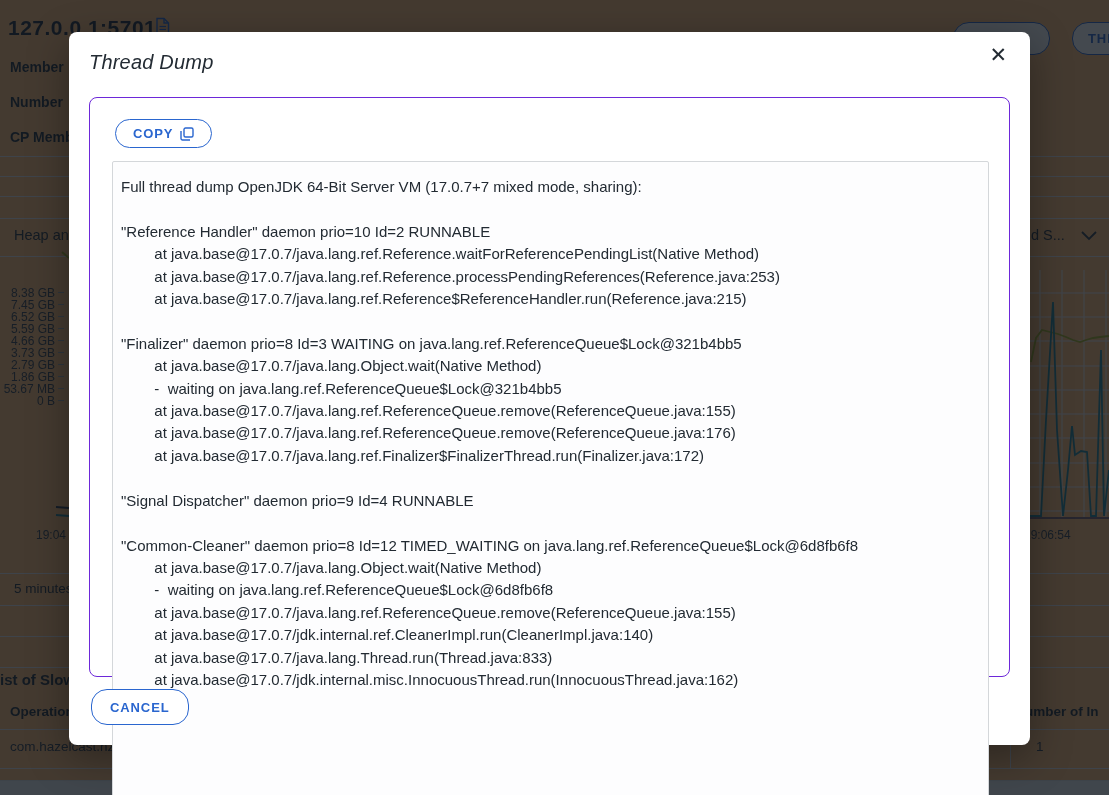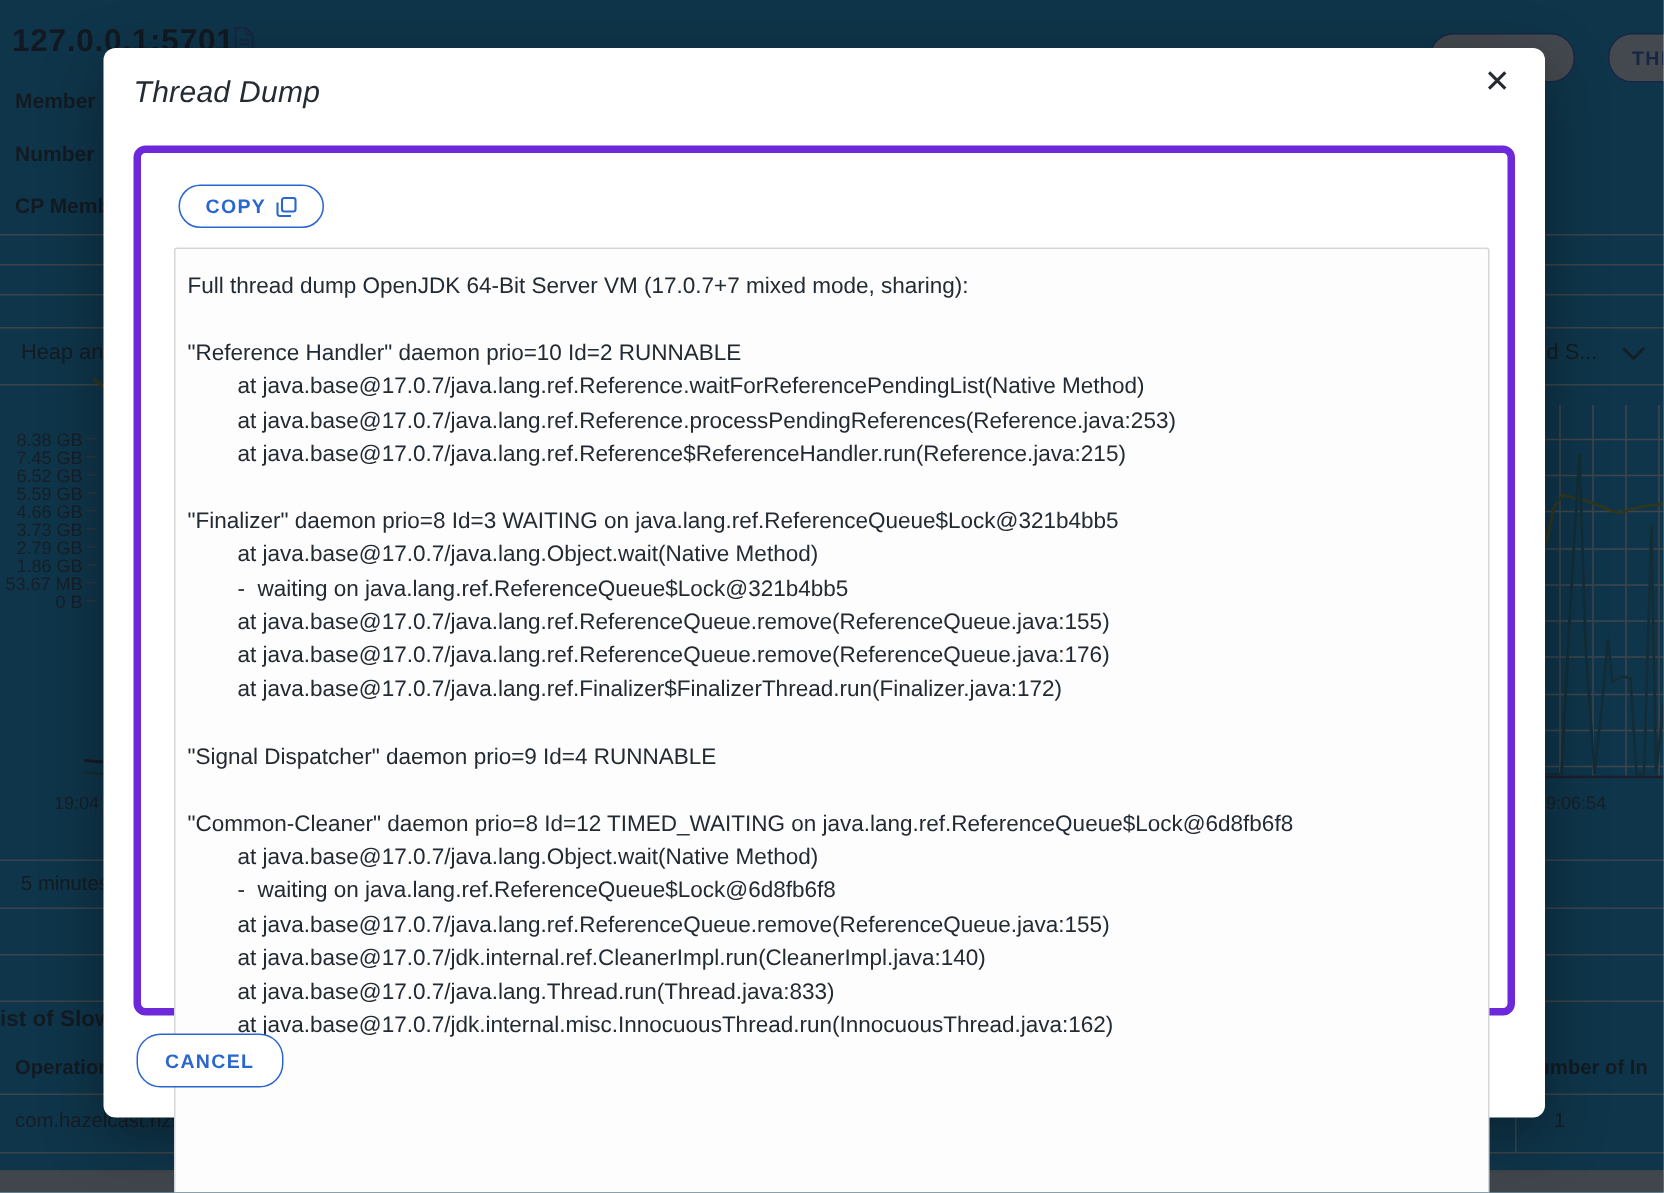--- a/index.html
+++ b/index.html
@@ -1,16 +1,16 @@
 <!DOCTYPE html>
 <html><head>
 <meta charset="utf-8">
 <style>
   html,body{margin:0;padding:0;background:#222;}
-  .stage{position:relative;width:1109px;height:795px;background:#0ea5e9;overflow:hidden;
+  .stage{position:relative;width:1109px;height:795px;background:#fdba74;overflow:hidden;
          font-family:"Liberation Sans",sans-serif;}
   
   .bg{position:absolute;inset:0;}
   .hairline{position:absolute;left:0;right:0;height:1px;background:#e3e5e8;}
   .vline{position:absolute;width:1px;background:#e3e5e8;}
   .page-title{position:absolute;left:8px;top:16px;font-size:21px;font-weight:700;
               letter-spacing:.5px;color:#1c2732;}
   .pill{display:inline-flex;align-items:center;justify-content:center;gap:7px;
         border:1px solid #2a66cf;border-radius:16px;background:#fff;color:#2a66cf;
         font-weight:700;font-size:13px;letter-spacing:.9px;cursor:pointer;
@@ -30,21 +30,21 @@
   .col-hdr{position:absolute;top:704px;font-size:13.5px;font-weight:700;color:#1f2a35;}
   .cell{position:absolute;top:739px;font-size:13.5px;color:#2c3844;white-space:nowrap;}
   .footer-strip{position:absolute;left:0;right:0;top:780px;height:15px;background:#eef0f1;border-top:1px solid #dfe1e4;}
   
   .backdrop{position:absolute;inset:0;background:rgba(15,22,30,.78);}
   .modal{position:absolute;left:69px;top:32px;width:961px;height:713px;background:#fff;
          border-radius:8px;box-shadow:0 12px 40px rgba(0,0,0,.35);}
   .modal-title{position:absolute;left:20px;top:19px;font-size:20px;letter-spacing:.2px;color:#232b33;font-style:italic;}
   .modal-close{position:absolute;right:19px;top:8px;font-size:21px;line-height:1;color:#232b33;
                background:none;border:none;cursor:pointer;font-family:inherit;padding:4px;}
-  .card{position:absolute;left:20px;top:65px;width:921px;height:580px;border:5px solid #6d28d9;
+  .card{position:absolute;left:20px;top:65px;width:921px;height:580px;border:1px solid #6d28d9;
         border-radius:8px;box-sizing:border-box;}
   .copy-btn{position:absolute;left:25px;top:21px;height:29px;padding:0 17px;}
   .dump{position:absolute;left:22px;top:63px;width:877px;height:658px;box-sizing:border-box;
         border:1px solid #d4d7da;border-radius:2px;background:#fdfdfe;overflow:hidden;
         white-space:pre;font-size:15px;line-height:22.4px;color:#222a32;padding:14px 10px 0 8px;
         font-family:"Liberation Sans",sans-serif;margin:0;}
   .cancel-btn{position:absolute;left:22px;top:657px;height:36px;padding:0 18px;}
   svg{display:block;}
 </style>
 </head>

